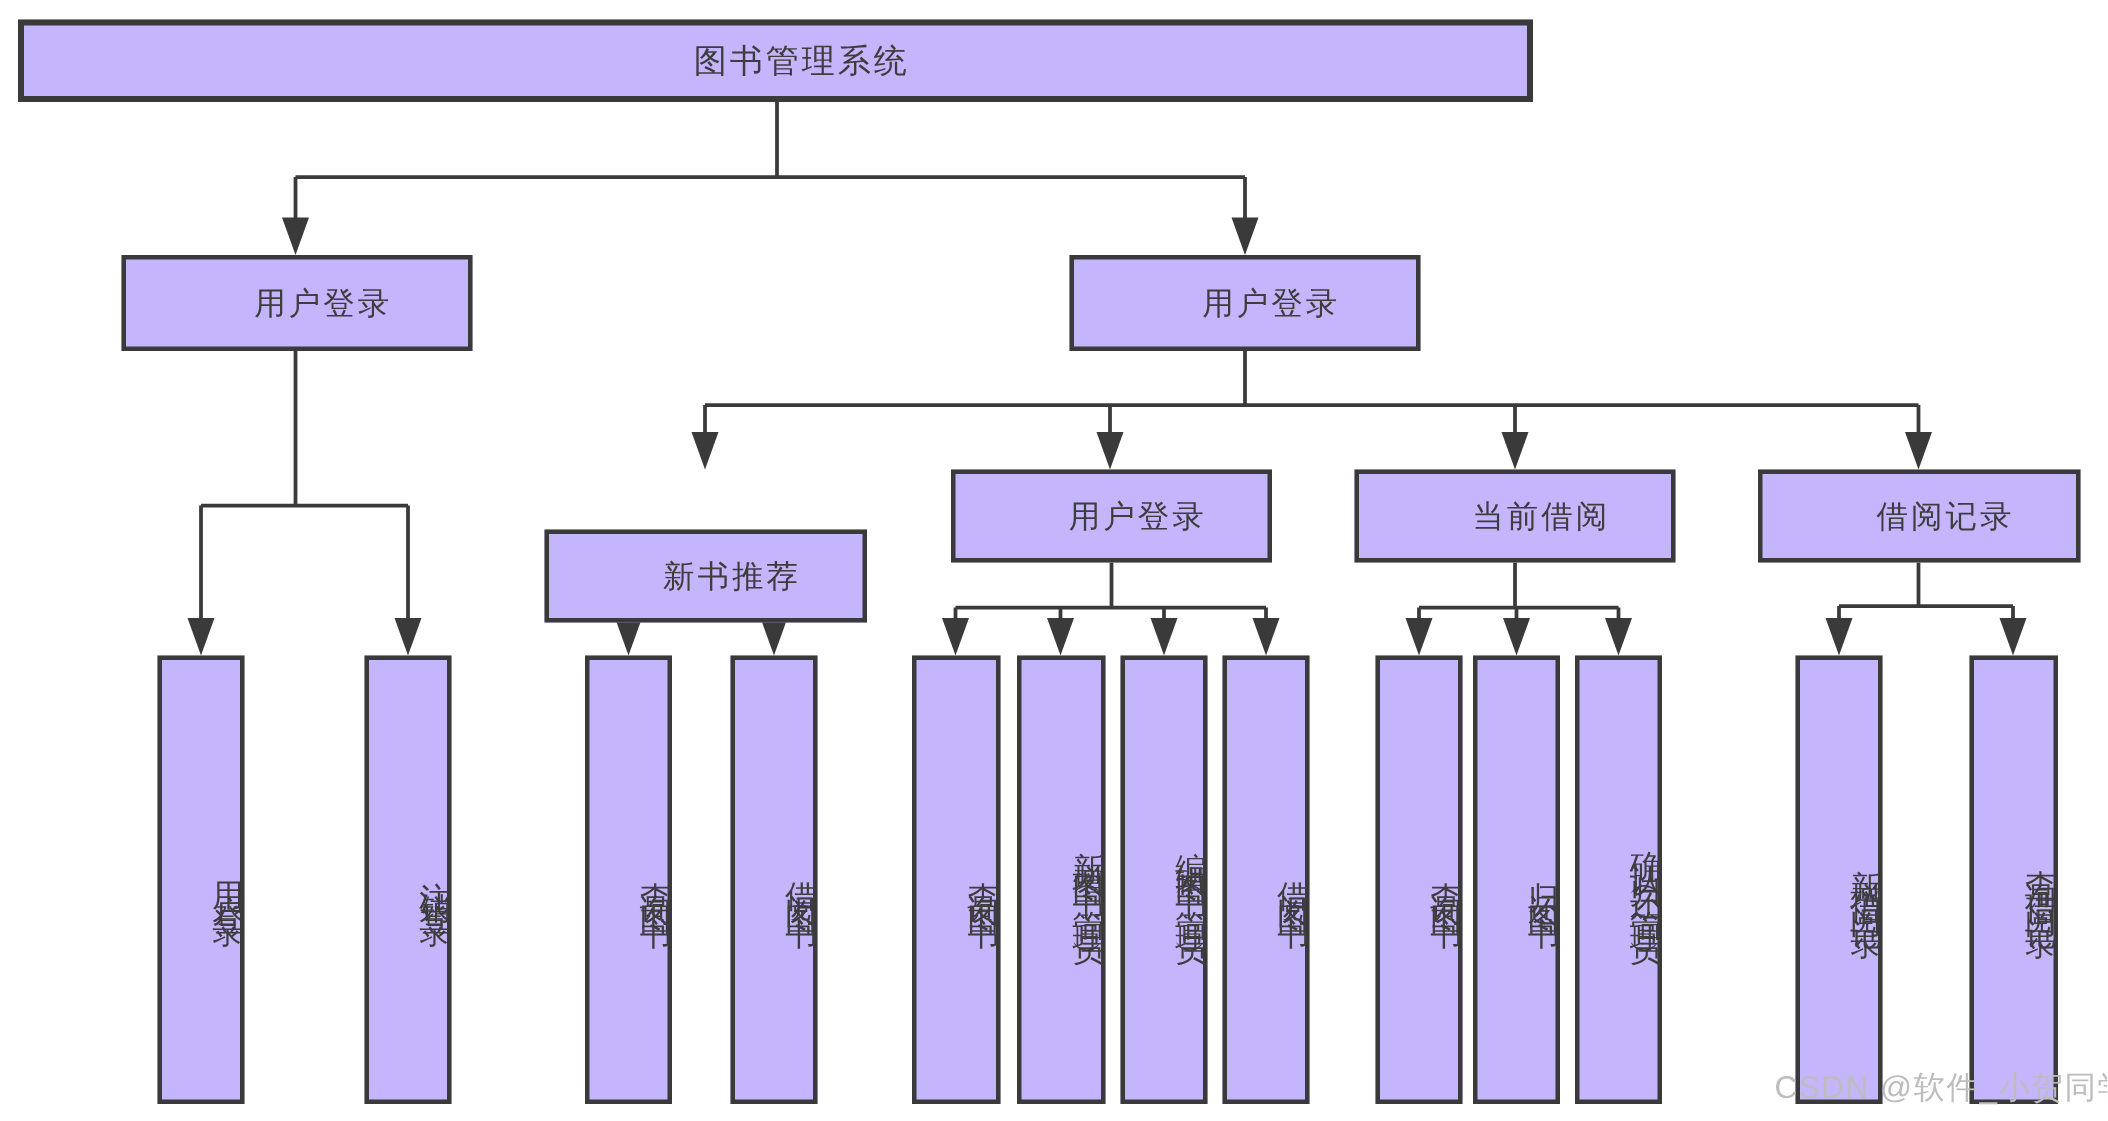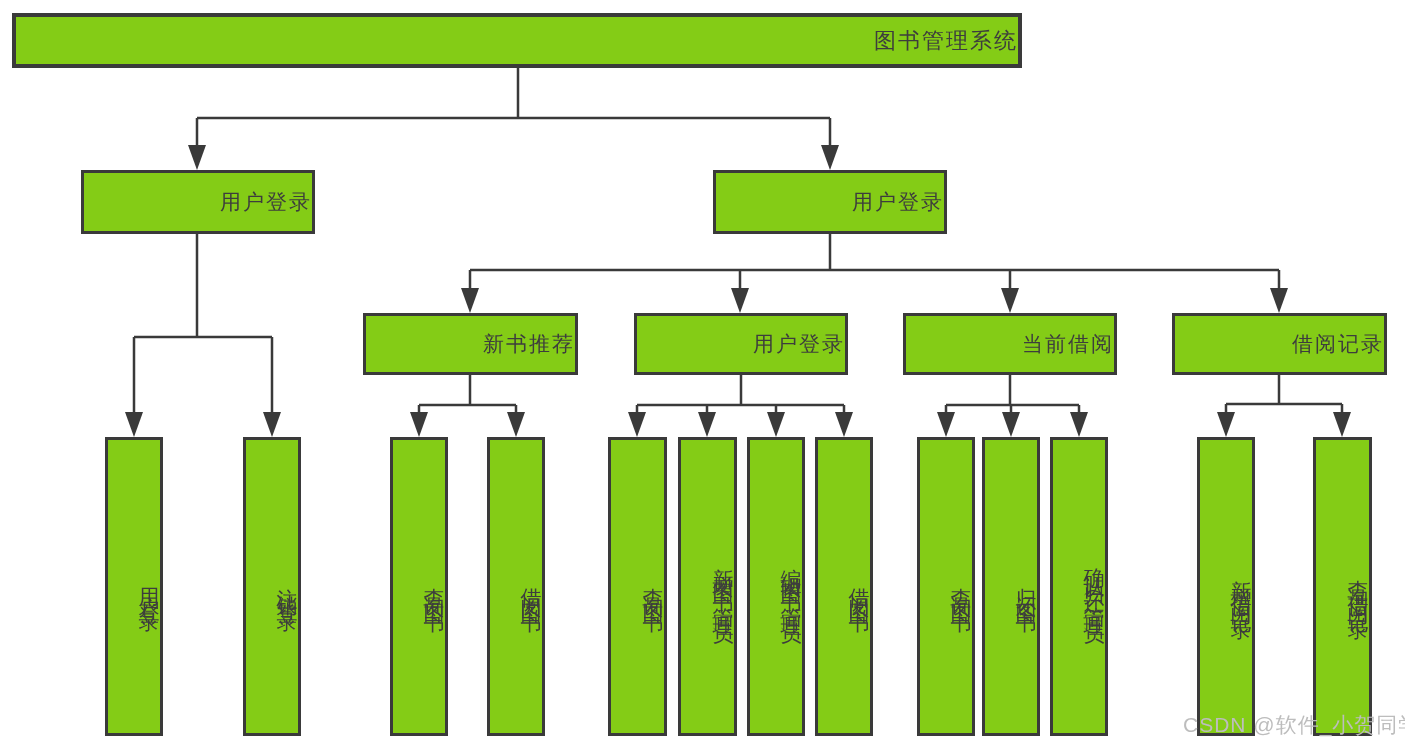--- a/index.html
+++ b/index.html
@@ -13,25 +13,25 @@
   }
   svg.connectors {
     position: absolute;
     left: 0; top: 0;
     width: 1405px; height: 747px;
     pointer-events: none;
   }
   .box {
     position: absolute;
     box-sizing: border-box;
-    background: #84cc16;
+    background: #c4b5fd;
     border: 3px solid #3a3a3a;
     display: flex;
     align-items: center;
-    justify-content: flex-end;
+    justify-content: center;
     color: #3d3d3d;
     padding-left: 35px;
   }
   .root-box {
     left: 12px; top: 13px; width: 1010px; height: 55px;
     border-width: 4px;
     font-size: 22px;
     letter-spacing: 2px;
   }
   .h-box { font-size: 21px; letter-spacing: 2px; }
@@ -98,21 +98,21 @@
     <span>图书管理系统</span>
   </div>
 
   <div class="box h-box lvl2" style="left:81px;">
     <span>用户登录</span>
   </div>
   <div class="box h-box lvl2" style="left:713px;">
     <span>用户登录</span>
   </div>
 
-  <div class="box h-box lvl3" style="left:363px; width:215px;">
+  <div class="box h-box lvl3" style="left:363px; width:215px;margin-top:40px;">
     <span>新书推荐</span>
   </div>
   <div class="box h-box lvl3" style="left:634px; width:214px;">
     <span>用户登录</span>
   </div>
   <div class="box h-box lvl3" style="left:903px; width:214px;">
     <span>当前借阅</span>
   </div>
   <div class="box h-box lvl3" style="left:1172px; width:215px;">
     <span>借阅记录</span>

